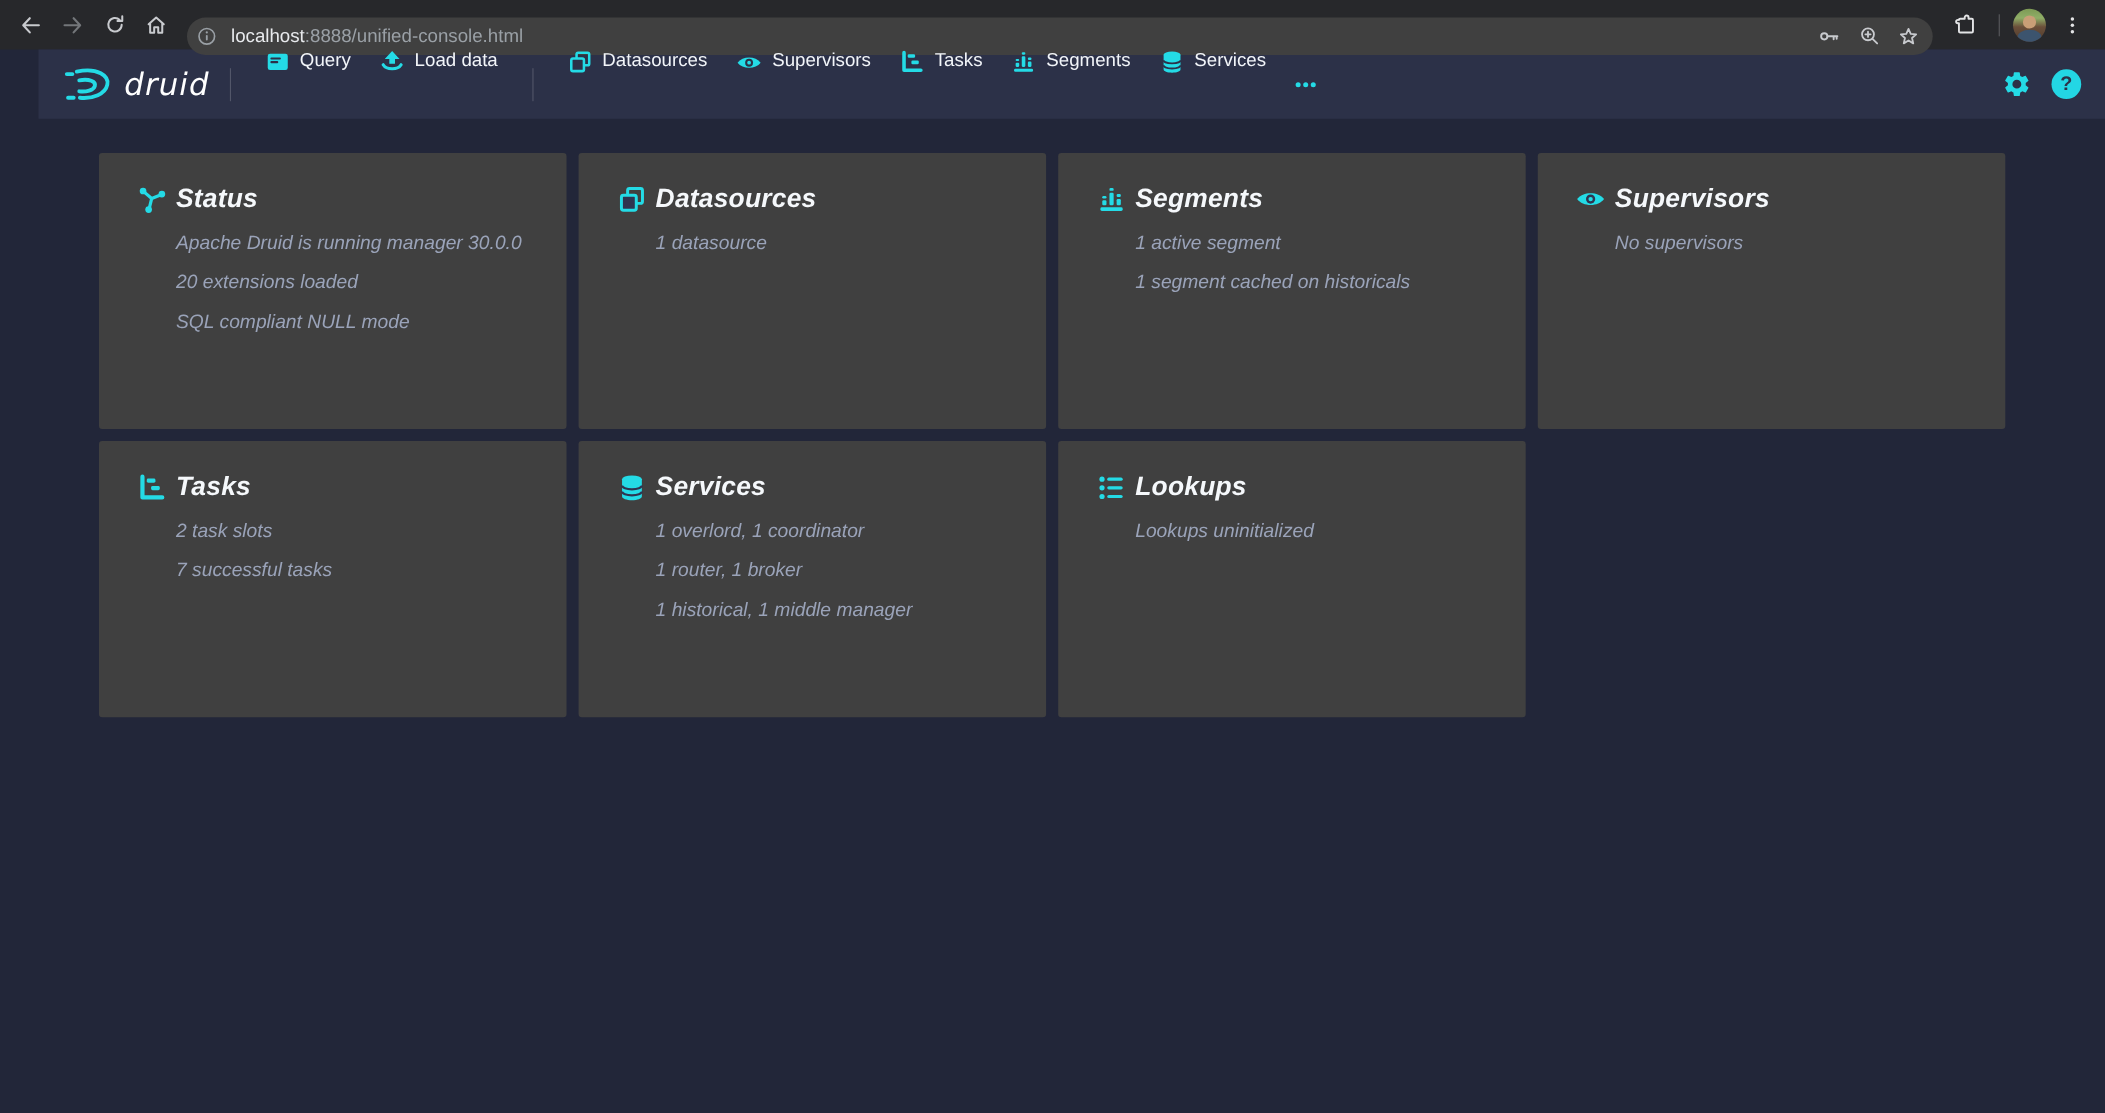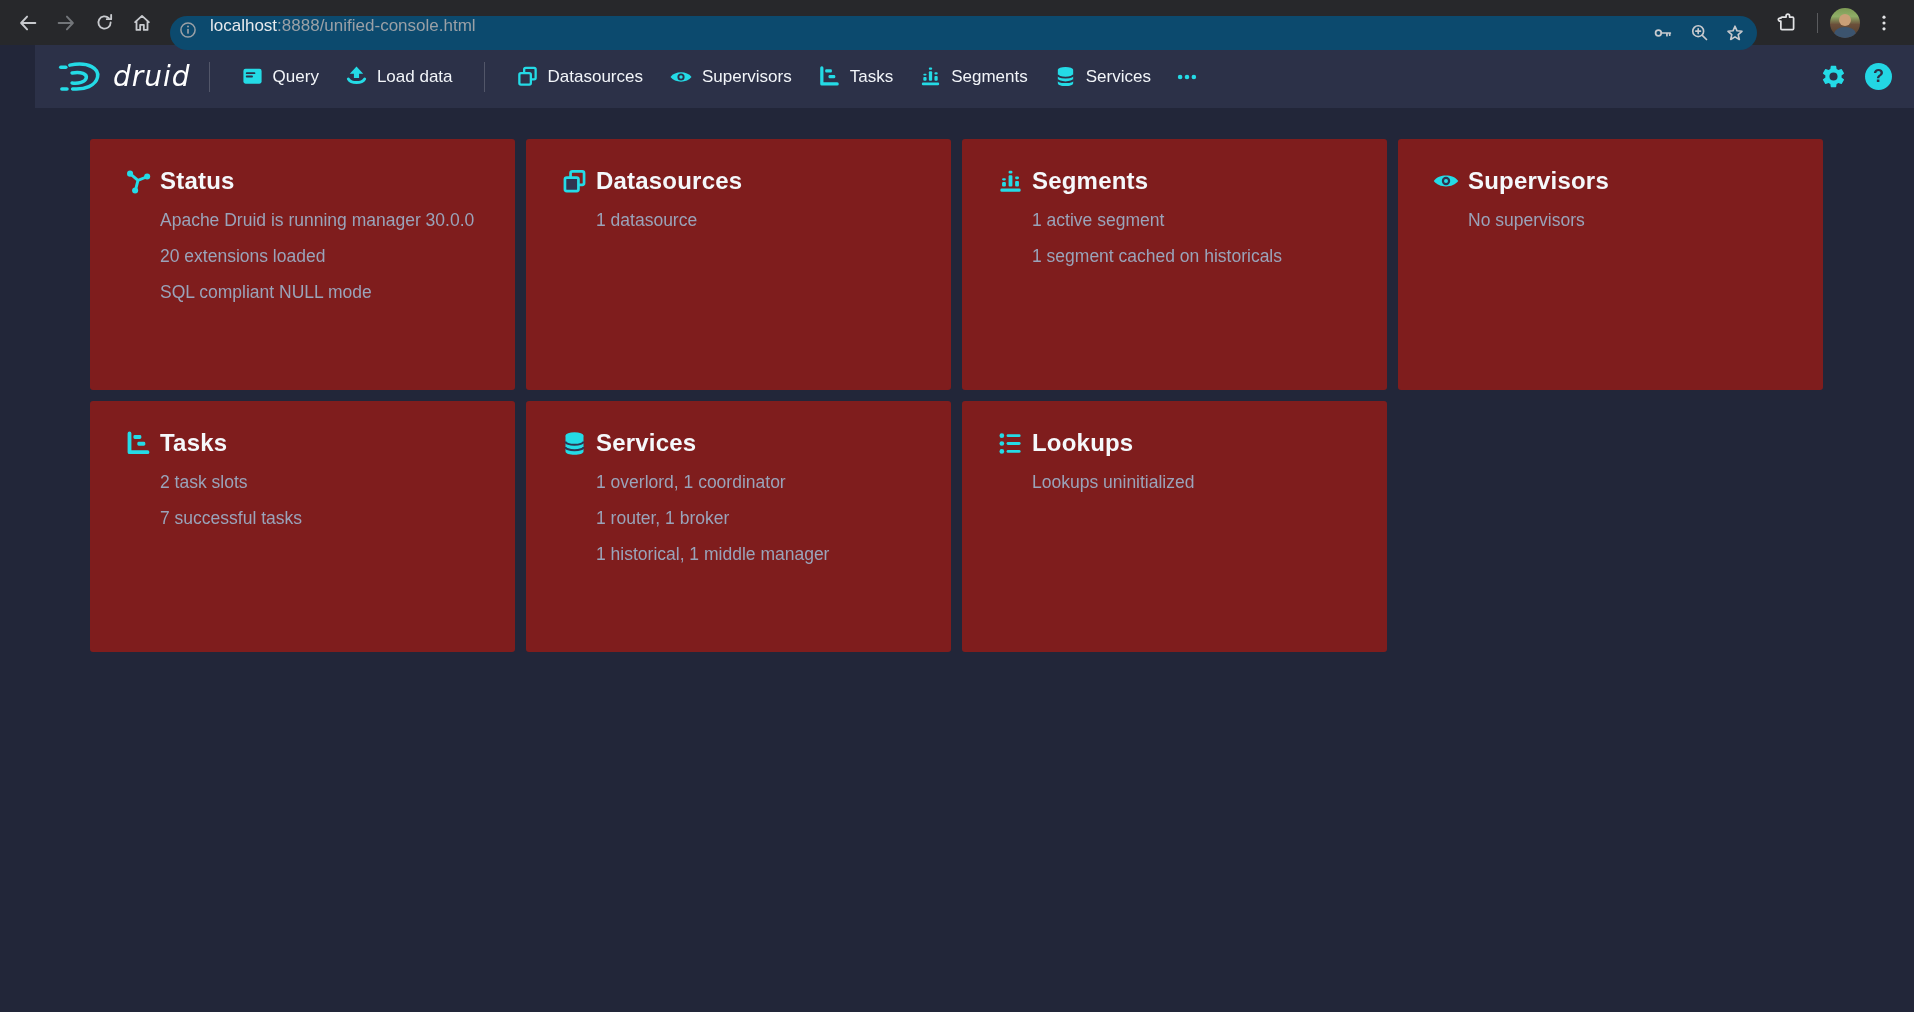--- a/index.html
+++ b/index.html
@@ -15,24 +15,24 @@
   .chrome-toolbar {
     height:45px; background:#27282b;
     display:flex; align-items:center; padding:0 10px; gap:2px;
   }
   .tool-btn {
     width:36px; height:36px; flex:0 0 auto; border-radius:50%;
     display:flex; align-items:center; justify-content:center; cursor:pointer;
   }
   .tool-btn svg { display:block; }
   .omnibox {
-    height:34px; background:#0c4a6e; border-radius:17px;
+    height:34px; background:#404040; border-radius:17px;
     margin-left:8px; margin-right:10px;
     flex:1 1 auto; max-width:1616px;
-    display:flex; padding:0 6px 0 4px;margin-top:20px;
+    display:flex; align-items:center; padding:0 6px 0 4px;margin-top:20px;
   }
   .omni-info {
     width:28px; height:28px; border-radius:50%;
     display:flex; align-items:center; justify-content:center; cursor:pointer;
   }
   .omni-url { flex:1 1 auto; font-size:17px; color:#9aa0a6; margin-left:8px; white-space:nowrap; overflow:hidden; cursor:text; }
   .omni-url .host { color:#e8eaed; }
   .omni-actions { display:flex; align-items:center; gap:4px; }
   .chrome-right { display:flex; align-items:center; gap:6px; margin-left:auto; padding-right:2px; }
   .chrome-sep { width:1px; height:20px; background:#5a5b5e; margin:0 6px; }
@@ -55,43 +55,43 @@
     display:flex; align-items:center; padding:0 22px;
     color:#f2f5f9;margin-left:35px; --bg:#2c3148;
   }
   .logo { display:flex; align-items:center; gap:10px; cursor:pointer; }
   .logo-text {
     font-family:"DejaVu Sans", sans-serif; font-style:italic; font-weight:300;
     font-size:28px; color:#ffffff; letter-spacing:1px;
   }
   .nav-sep { width:1px; height:30px; background:rgba(255,255,255,0.18); margin:0 18px; flex:0 0 auto; }
   .nav-item {
-    display:flex; align-items:center; gap:9px; padding:0 13px; height:63px;
+    display:flex; align-items:flex-start; gap:9px; padding:0 13px; height:63px;
     font-size:17px; color:#f2f5f9; cursor:pointer; white-space:nowrap;
   }
   .nav-item .icn { display:flex; }
   .nav-more { padding:0 12px; height:63px; display:flex; align-items:center; cursor:pointer; }
   .nav-right { margin-left:auto; display:flex; align-items:center; gap:18px; }
   .icon-btn { display:flex; align-items:center; justify-content:center; cursor:pointer; }
   .help-circle {
     width:27px; height:27px; border-radius:50%; background:#23d6e4;
     color:#2c3148; font-size:18px; font-weight:700;
     display:flex; align-items:center; justify-content:center; cursor:pointer;
   }
 
   
   .content { padding:31px 0 0 90px; }
   .grid {
     display:grid;
     grid-template-columns:repeat(4, 425px);
     gap:11px;
   }
   .card {
-    background:#7f1d1d; border-radius:3px; min-height:251px;
-    padding:28px 28px 0 34px; cursor:pointer; --bg:#2f3450;
+    background:#404040; border-radius:3px; min-height:251px;
+    padding:28px 28px 0 34px; cursor:pointer;font-style:italic; --bg:#2f3450;
   }
   .card-header { display:flex; align-items:center; gap:8px; }
   .card-header .icn { width:28px; display:flex; justify-content:center; flex:0 0 auto; }
   .card-title { font-size:24px; font-weight:700; color:#f5f8fb; letter-spacing:0.2px; }
   .card-body { margin:16px 0 0 36px; }
   .card-line { font-size:17.5px; color:#9aa3b9; margin:0 0 18px 0; line-height:18px; }
 
   svg .cy { fill:#24dbe6; }
 </style>
 </head>

